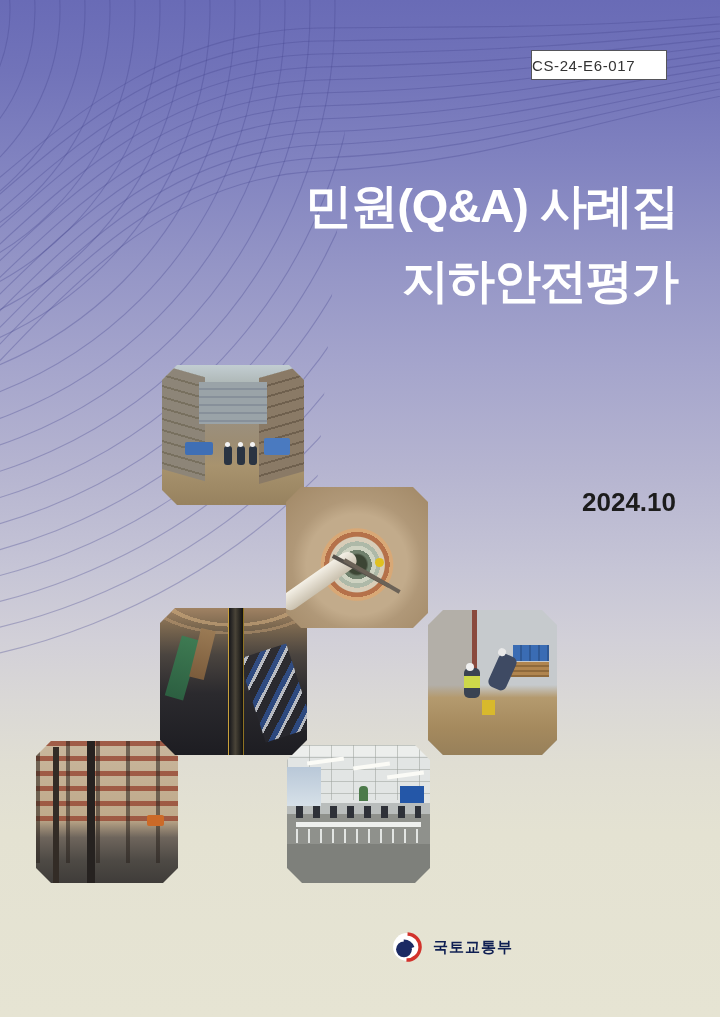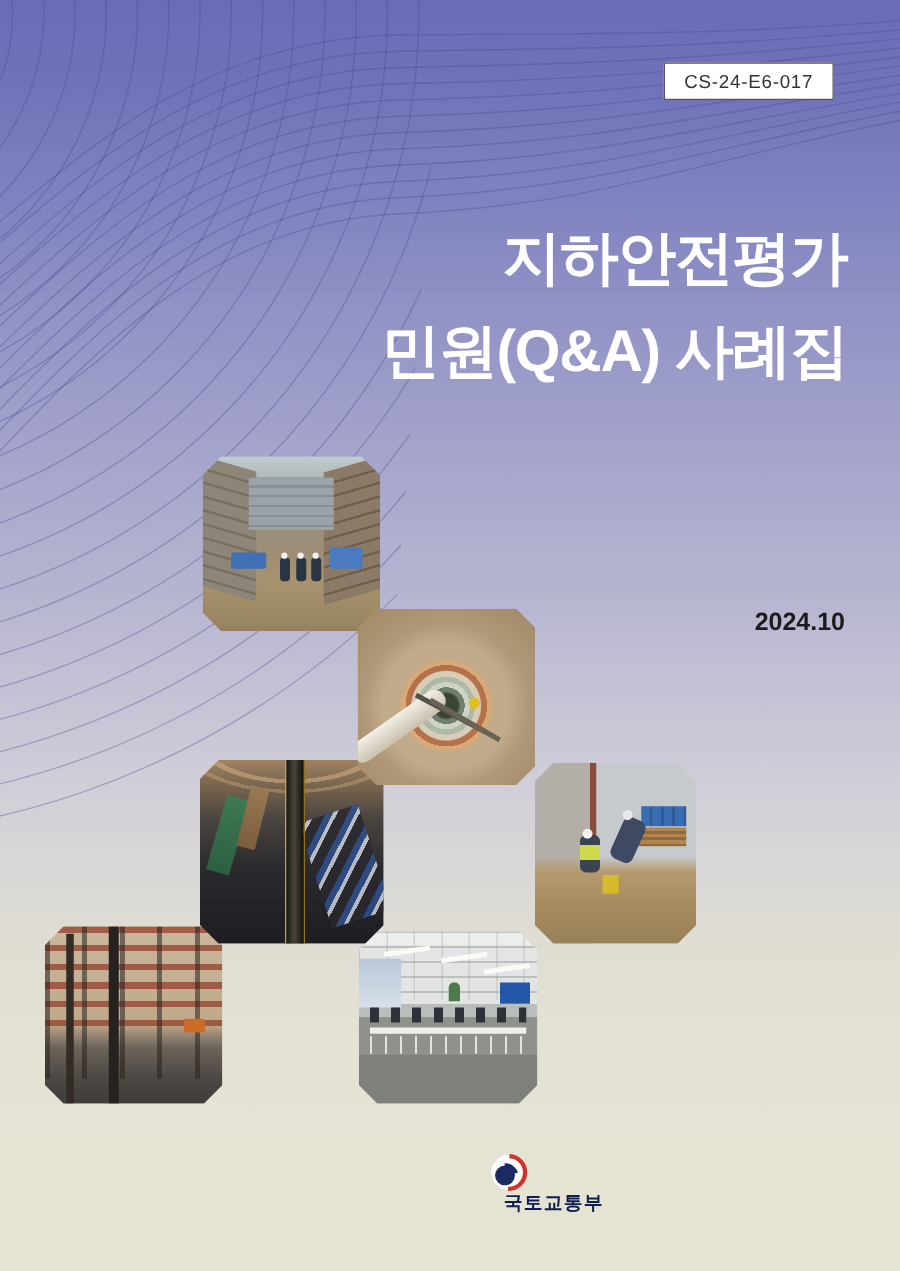--- a/index.html
+++ b/index.html
@@ -5,28 +5,28 @@
   html,body{margin:0;padding:0;background:#cfcfcf;font-family:"Liberation Sans",sans-serif;}
   .page{position:relative;width:720px;height:1017px;margin:0 auto;overflow:hidden;
     background:linear-gradient(180deg,
       #696bb6 0%, #7173b9 7%, #8183c0 16%, #9495c6 26%, #a5a5cc 36%,
       #b5b4d0 46%, #c6c5d6 56%, #d2d0d8 63%, #dad8d6 69%, #e0ded3 75%,
       #e4e2d2 82%, #e6e4d3 100%);}
   .bg-pattern{position:absolute;left:0;top:0;pointer-events:none;}
   .wl{fill:none;stroke:#45478f;stroke-opacity:.33;stroke-width:1.1;}
 
   .code-box{position:absolute;left:531px;top:50px;width:134px;height:28px;
-    background:#ffffff;border:1px solid #55555a;display:flex;align-items:center;justify-content:center;
+    background:#ffffff;border:1px solid #55555a;display:flex;align-items:center;justify-content:flex-start;
     font-size:15px;font-weight:500;color:#333;letter-spacing:.6px;}
 
   .title{position:absolute;top:168px;right:42px;margin:0;text-align:right;
     color:#ffffff;font-weight:700;font-size:47px;line-height:75px;letter-spacing:-1px;}
   .title span{display:block;}
 
-  .pub-date{position:absolute;top:487px;right:44px;font-size:20px;font-weight:600;color:#1c1c1c;}
+  .pub-date{position:absolute;top:487px;right:44px;font-size:26px;font-weight:600;color:#1c1c1c;}
 
   
   .photo{position:absolute;overflow:hidden;border-radius:13px;
     clip-path:polygon(15px 0,calc(100% - 15px) 0,100% 15px,100% calc(100% - 15px),
                       calc(100% - 15px) 100%,15px 100%,0 calc(100% - 15px),0 15px);}
   .photo *{position:absolute;}
 
   .p1{left:162px;top:365px;width:142px;height:140px;z-index:2;
     background:linear-gradient(180deg,#c2cdd2 0%,#adb6b4 14%,#9b9284 32%,#9c8d74 54%,#a8936e 72%,#97825f 100%);}
   .p1 .wall-l{left:0;top:0;width:30%;height:74%;
@@ -107,21 +107,21 @@
   .p6 .screen{right:4%;top:30%;width:17%;height:12%;background:#2457a8;}
   .p6 .people{left:6%;top:44%;width:88%;height:12px;
     background:repeating-linear-gradient(90deg,#2e3138 0 7px,transparent 7px 17px);}
   .p6 .tables{left:6%;top:56%;width:88%;height:5px;background:#eef0ee;}
   .p6 .legs{left:6%;top:61%;width:88%;height:14px;
     background:repeating-linear-gradient(90deg,rgba(235,238,236,.9) 0 2px,transparent 2px 12px);}
   .p6 .plant{left:50%;top:30%;width:9px;height:15px;background:#4c7a4a;border-radius:4px 4px 0 0;}
 
   
   .footer{position:absolute;left:392px;top:927px;display:flex;align-items:center;height:40px;}
-  .logo{display:flex;align-items:flex-start;flex-direction:column;}
+  .logo{display:flex;align-items:center;}
   .logo-mark{display:block;}
   .molit-label{margin-left:11px;font-size:15px;font-weight:700;color:#0e1e52;letter-spacing:1px;}
   .kalis{margin-left:30px;}
   .kalis-label{margin-left:8px;font-size:15px;font-weight:700;color:#2a6db5;letter-spacing:.5px;}
 </style>
 </head>
 <body>
 
 <div class="page">
 
@@ -168,22 +168,22 @@
         <circle cx="-150" cy="10" r="635" class="wl"></circle>
         <circle cx="-150" cy="10" r="660" class="wl"></circle>
       </g>
   </svg>
 
   <div class="code-box">
     <span>CS-24-E6-017</span>
   </div>
 
   <h1 class="title">
+    <span>민원(Q&amp;A) 사례집</span>
     <span>지하안전평가</span>
-    <span>민원(Q&amp;A) 사례집</span>
   </h1>
 
   <div class="pub-date">2024.10</div>
 
   <div class="photo p1">
     <div class="wall-l"></div>
     <div class="wall-r"></div>
     <div class="backwall"></div>
     <div class="tarp"></div>
     <div class="tarp2"></div>

